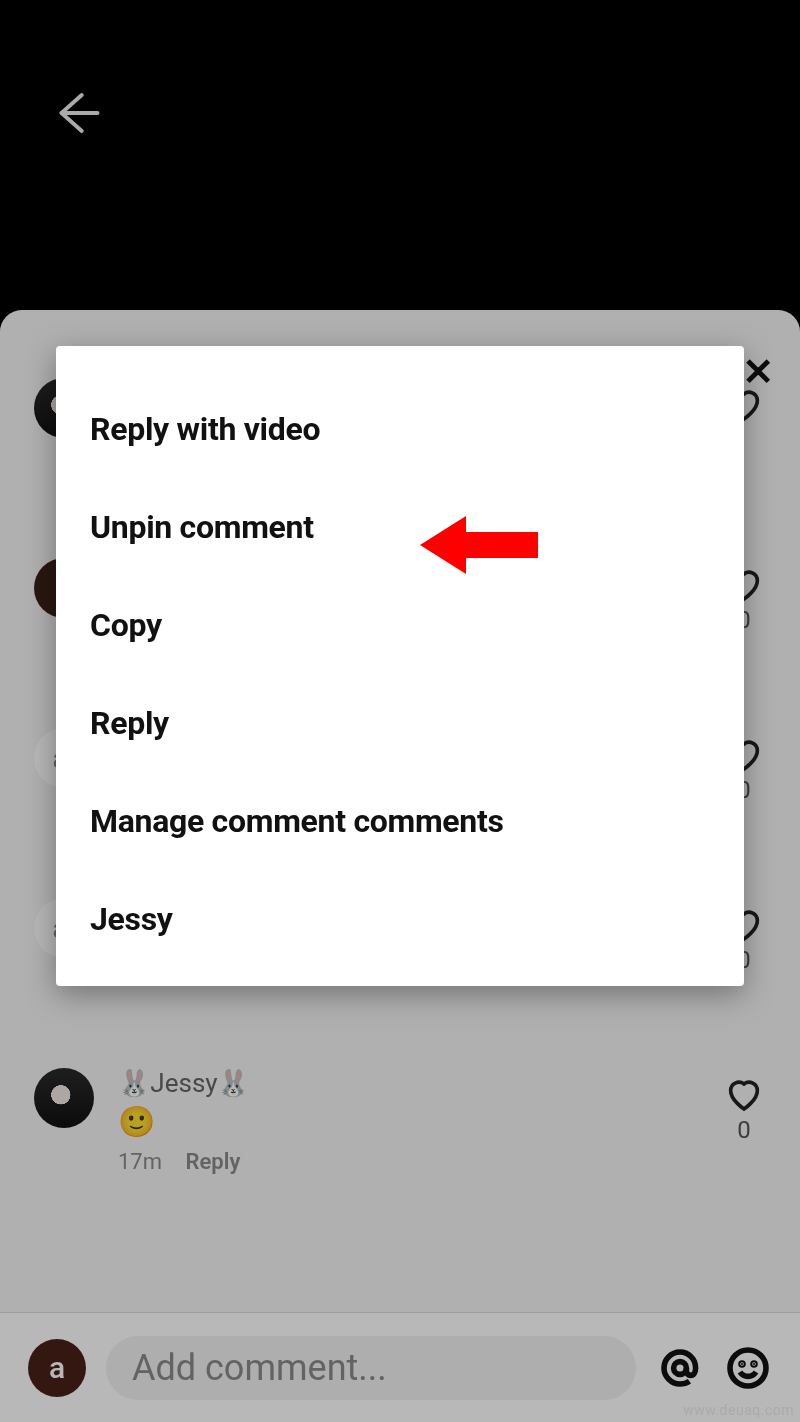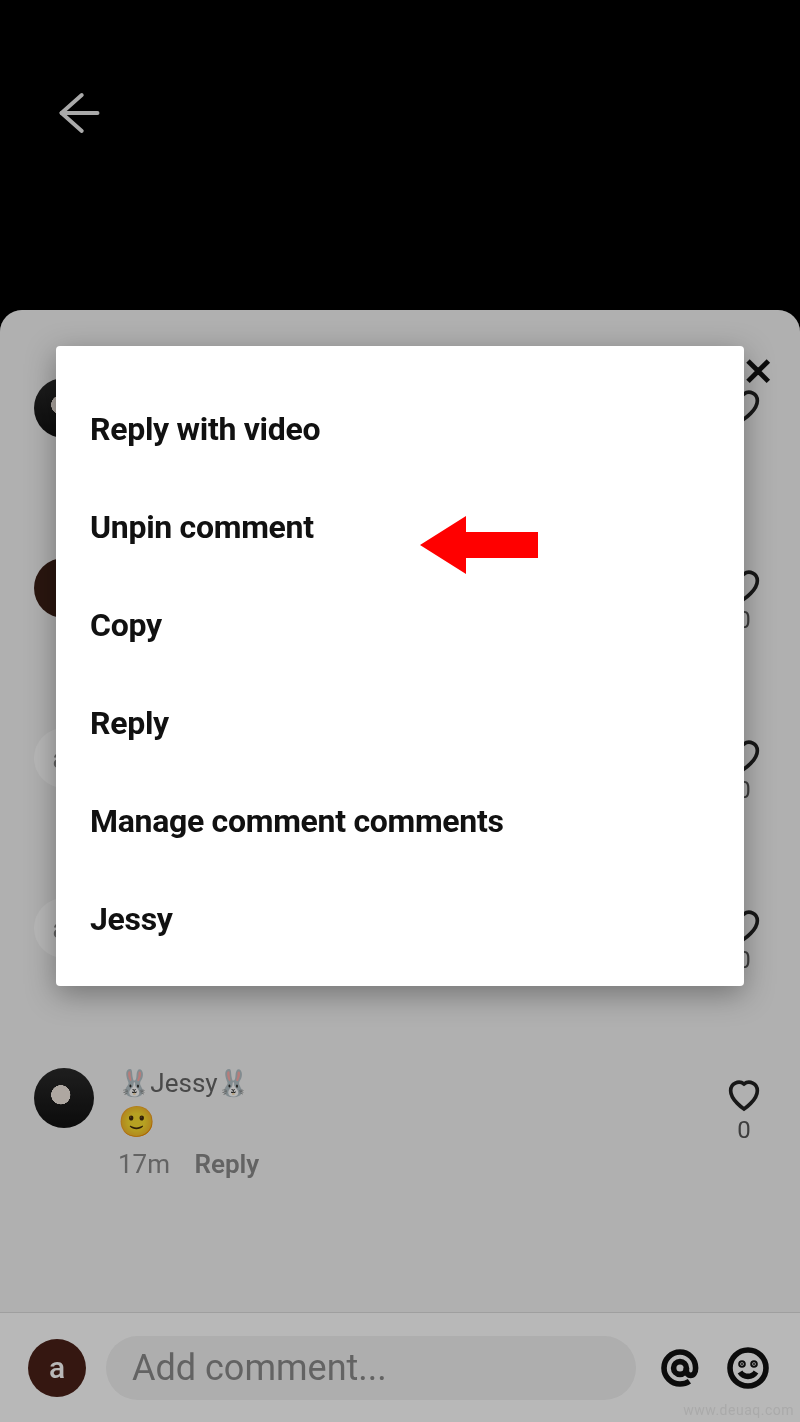--- a/index.html
+++ b/index.html
@@ -17,21 +17,21 @@
 
   .comment-row { display: flex; align-items: flex-start; padding: 12px 30px 12px 34px; }
   .avatar { width: 60px; height: 60px; border-radius: 50%; flex: 0 0 60px; background: #222; overflow: hidden; position: relative; }
   .avatar.anime { background: linear-gradient(180deg,#2a2a2a 0%, #111 100%); }
   .avatar.anime::after { content:""; position:absolute; left:14px; top:14px; width:32px; height:32px; background: radial-gradient(circle at 40% 40%, #f2e8e0 35%, rgba(0,0,0,0) 36%); border-radius:50%; }
   .avatar.brown { background:#3b1f16; }
   .avatar.al { background:#fff; color:#888; display:flex; align-items:center; justify-content:center; font-size:28px; font-weight:600; }
   .cbody { flex: 1; padding-left: 24px; }
   .uname { font-size: 26px; color: #666; display:flex; align-items:center; gap:4px;}
   .ctext { margin-top: 6px; font-size: 30px; }
-  .meta { margin-top: 10px; font-size: 26px; color: #8a8a8a; }
+  .meta { margin-top: 10px; font-size: 22px; color: #8a8a8a; }
   .meta .reply { font-weight: 600; margin-left: 18px; }
   .like-col { display:flex; flex-direction:column; align-items:center; width:52px; padding-top:6px; color:#444;}
   .like-col svg { width:40px; height:40px; stroke:#222; stroke-width:2.2; fill:none;}
   .like-count { font-size:24px; color:#555; margin-top:2px;}
 
   .input-bar { position:absolute; left:0; right:0; bottom:0; height:110px; background:#fff; border-top:1px solid #ddd; display:flex; align-items:center; padding:0 28px; gap:20px;}
   .me-avatar { width:58px; height:58px; border-radius:50%; background:#4a2118; color:#fff; display:flex; align-items:center; justify-content:center; font-size:30px; font-weight:500;}
   .add-field { flex:1; height:64px; border-radius:32px; background:#f1f1f1; color:#8a8a8a; display:flex; align-items:center; padding:0 26px; font-size:36px;}
   .ibtn { width:48px; height:48px; }
   .ibtn svg { width:48px; height:48px; stroke:#111; stroke-width:2.8; fill:none;}

